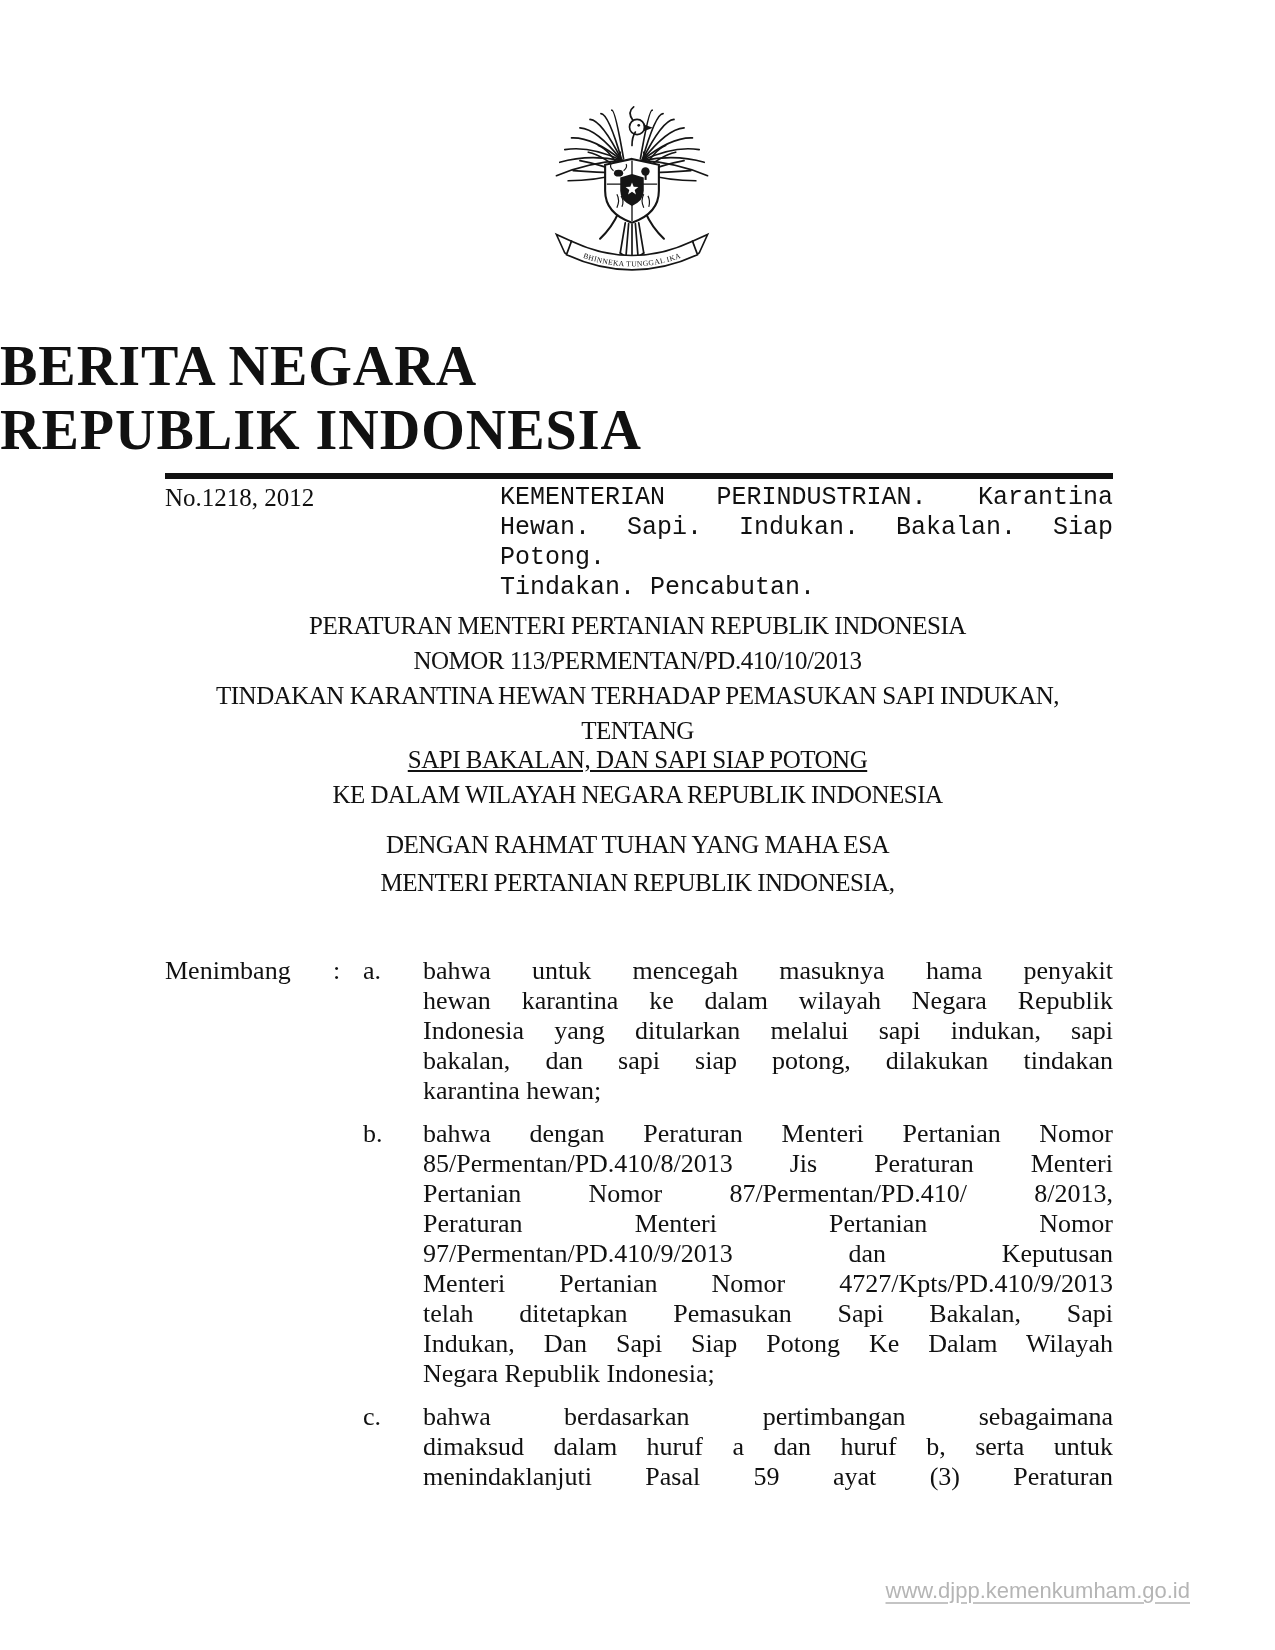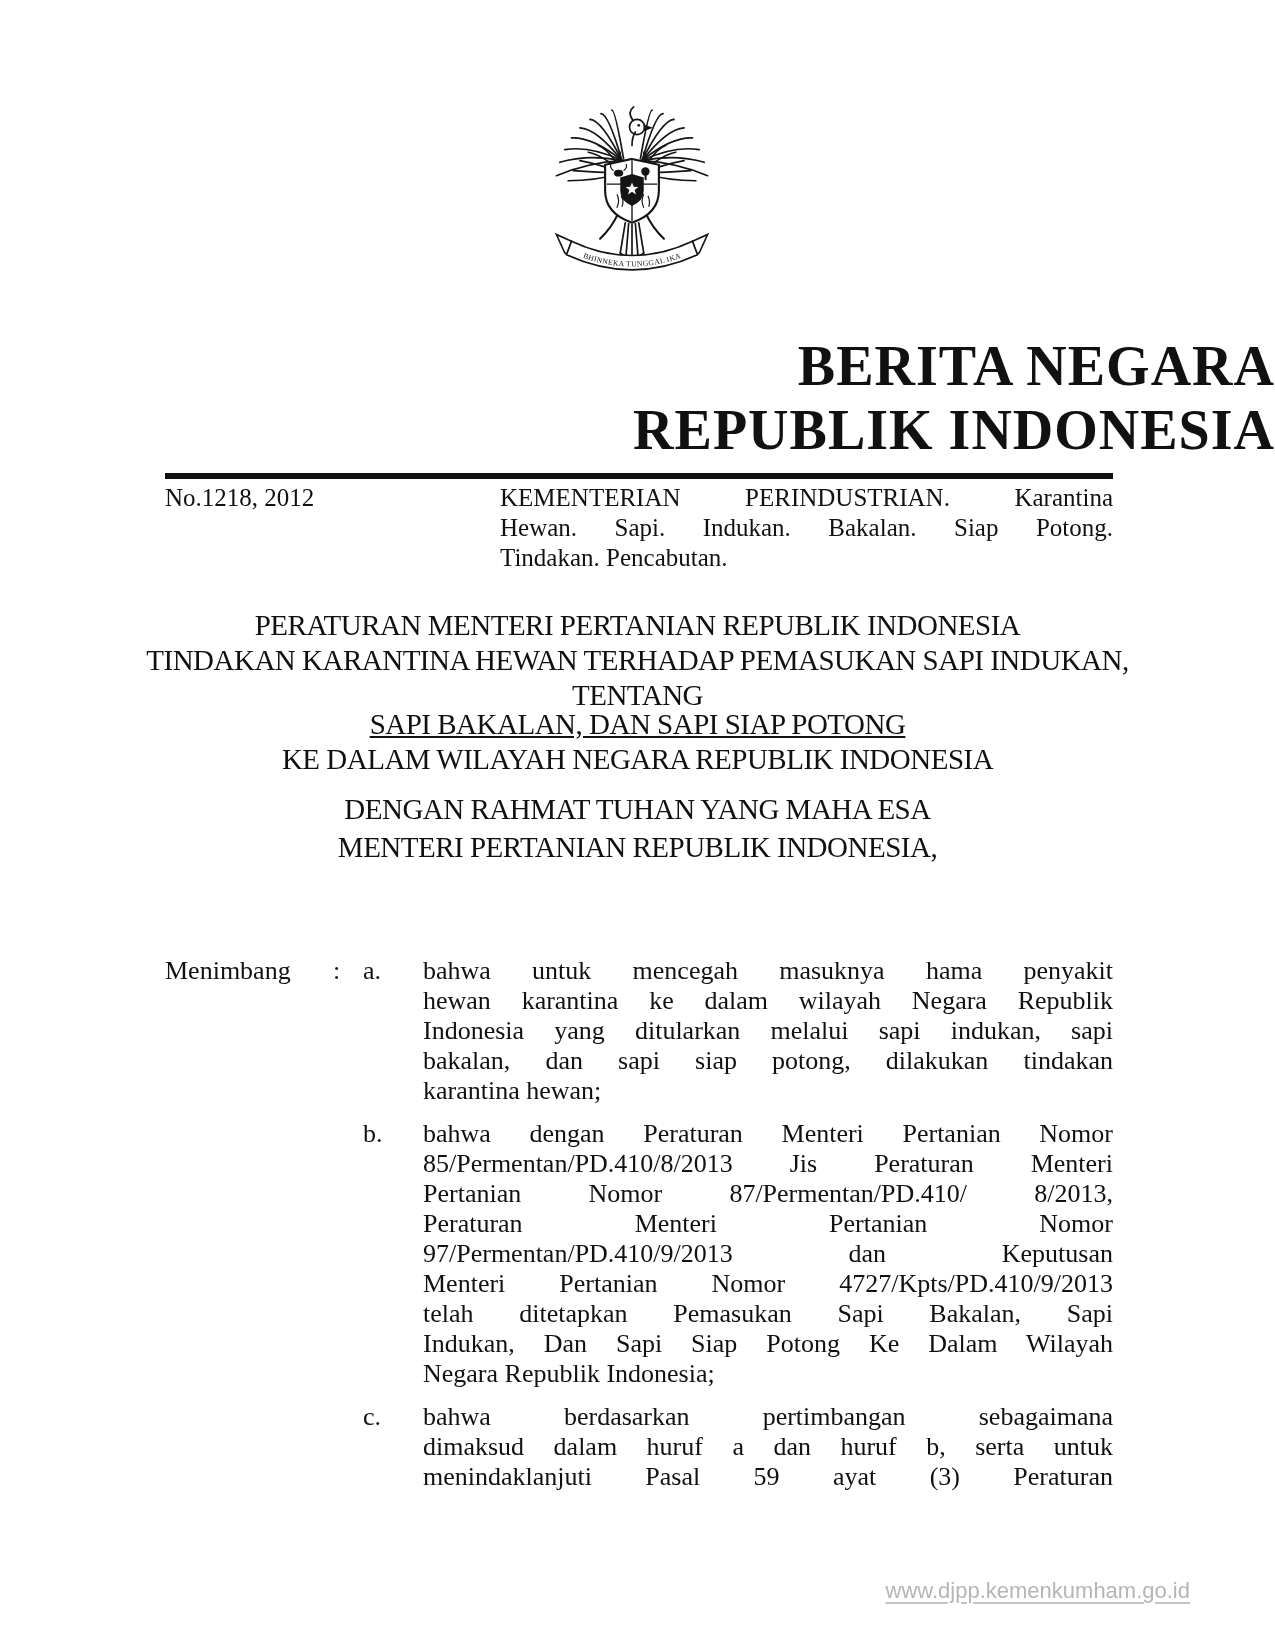--- a/index.html
+++ b/index.html
@@ -19,21 +19,21 @@
     top: 92px;
     width: 168px;
     height: 196px;
   }
   
   .gazette-title {
     position: absolute;
     left: 0;
     top: 334px;
     width: 1275px;
-    text-align: right;
+    text-align: left;
     font-weight: bold;
     font-size: 56px;
     line-height: 64px;
     letter-spacing: 1px;
     white-space: nowrap;
   }
   
   .rule {
     position: absolute;
     left: 165px;
@@ -47,31 +47,31 @@
     position: absolute;
     left: 165px;
     top: 483px;
     width: 948px;
     display: flex;
     font-size: 25px;
     line-height: 30px;
   }
   .masthead .number { width: 335px; flex: 0 0 335px; }
   .masthead .subject { flex: 1 1 auto; }
-  .mline { text-align: justify; }
+  .mline { text-align: justify; font-family: Liberation Mono, monospace; }
   .mline.jl { text-align-last: justify; }
   .mline.ll { text-align-last: left; }
   
   .heading {
     position: absolute;
     left: 100px;
     top: 608px;
     width: 1075px;
     text-align: center;
-    font-size: 29px;
+    font-size: 25px;
     letter-spacing: -0.5px;
   }
   .hline { line-height: 35px; white-space: nowrap; }
   .hline.tight { margin-top: -6px; text-decoration: underline; }
   .invocation { margin-top: 15px; line-height: 35px; white-space: nowrap; }
   .authority  { margin-top: 3px;  line-height: 35px; white-space: nowrap; }
   
   .considerations {
     position: absolute;
     left: 165px;
@@ -195,20 +195,21 @@
     <div class="number">No.1218, 2012</div>
     <div class="subject">
       <div class="mline jl">KEMENTERIAN PERINDUSTRIAN. Karantina</div>
       <div class="mline jl">Hewan. Sapi. Indukan. Bakalan. Siap Potong.</div>
       <div class="mline ll">Tindakan. Pencabutan.</div>
     </div>
   </div>
 
   <div class="heading">
     <div class="hline">PERATURAN MENTERI PERTANIAN REPUBLIK INDONESIA</div>
+    <div class="hline">NOMOR 113/PERMENTAN/PD.410/10/2013</div>
     <div class="hline">TINDAKAN KARANTINA HEWAN TERHADAP PEMASUKAN SAPI INDUKAN,</div>
     <div class="hline">TENTANG</div>
     <div class="hline tight">SAPI BAKALAN, DAN SAPI SIAP POTONG</div>
     <div class="hline">KE DALAM WILAYAH NEGARA REPUBLIK INDONESIA</div>
     <div class="invocation">DENGAN RAHMAT TUHAN YANG MAHA ESA</div>
     <div class="authority">MENTERI PERTANIAN REPUBLIK INDONESIA,</div>
   </div>
 
   <div class="considerations">
 

